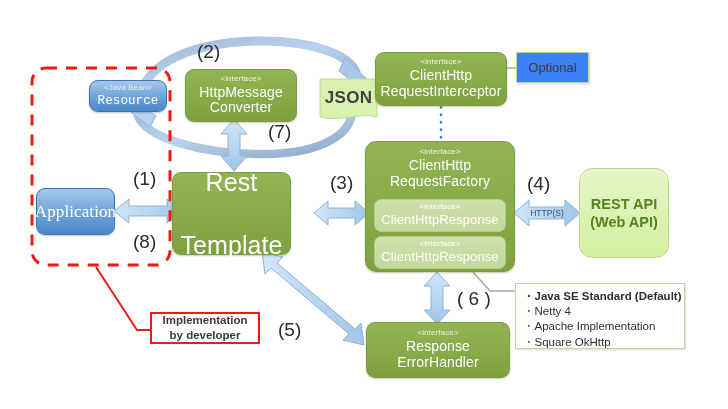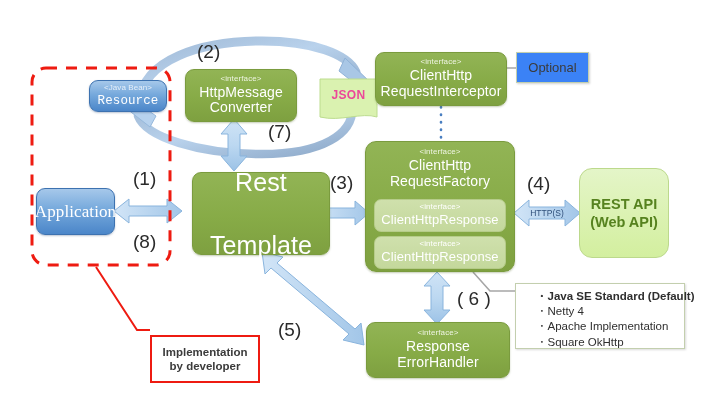--- a/index.html
+++ b/index.html
@@ -92,40 +92,40 @@
     font-size: 11.5px;
     font-weight: bold;
     line-height: 1.25;
     text-align: center;
   }
   .bullets {
     box-sizing: border-box;
     background: #ffffff;
     border: 1px solid #c3cfae;
     box-shadow: 1px 1px 2px rgba(0,0,0,0.15);
-    padding: 5px 7px 5px 20px;
+    padding: 5px 7px 5px 7px;
     color: #2f2f2f;
     font-size: 11.5px;
     line-height: 1.32;
   }
   .bullets div { white-space: nowrap; }
   .bullets .b0 { font-weight: bold; }
 
   
   .step {
     font-size: 19px;
     color: #2b2b2b;
     font-family: "Liberation Sans", sans-serif;
     white-space: nowrap;
   }
 
   .json-label {
-    font-size: 12px;
+    font-size: 17px;
     font-weight: bold;
-    color: #ec4899;
+    color: #404040;
     letter-spacing: 0.3px;
   }
   .restapi-label {
     font-size: 14.5px;
     font-weight: bold;
     color: #56821f;
     line-height: 1.25;
     text-align: center;
   }
   .http-label {
@@ -233,21 +233,21 @@
   </div>
 
   <div class="abs node green" style="left:185px; top:69px; width:112px; height:53px;">
     <span class="iface">&lt;interface&gt;</span>
     <span class="title">HttpMessage</span>
     <span class="title">Converter</span>
   </div>
 
   <div class="abs json-label" style="left:320px; top:88px; width:57px; text-align:center;">JSON</div>
 
-  <div class="abs node green" style="left:192px; top:172px; width:138px; height:83px;gap:36px;">
+  <div class="abs node green" style="left:172px; top:172px; width:119px; height:83px;gap:36px;">
     <span class="title" style="font-size:25px; line-height:1.08;">Rest</span>
     <span class="title" style="font-size:25px; line-height:1.08;">Template</span>
   </div>
 
   <div class="abs node green" style="left:375px; top:52px; width:132px; height:54px;">
     <span class="iface">&lt;interface&gt;</span>
     <span class="title">ClientHttp</span>
     <span class="title">RequestInterceptor</span>
   </div>
 
@@ -277,21 +277,21 @@
     <span class="restapi-label">REST API</span>
     <span class="restapi-label">(Web API)</span>
   </div>
 
   <div class="abs http-label" style="left:522px; top:208px; width:50px; text-align:center;">HTTP(S)</div>
 
   <div class="abs callout" style="left:516px; top:52px; width:73px; height:31px;">
     <span>Optional</span>
   </div>
 
-  <div class="abs callout-red" style="left:150px; top:335px; width:110px; height:48px;">
+  <div class="abs callout-red" style="left:150px; top:312px; width:110px; height:32px;justify-content:flex-end;">
     <span>Implementation</span>
     <span>by developer</span>
   </div>
 
   <div class="abs bullets" style="left:515px; top:283px; width:170px; height:66px;">
     <div class="b0">
       <span>・</span><span>Java SE Standard (Default)</span>
     </div>
     <div>
       <span>・</span><span>Netty 4</span>

